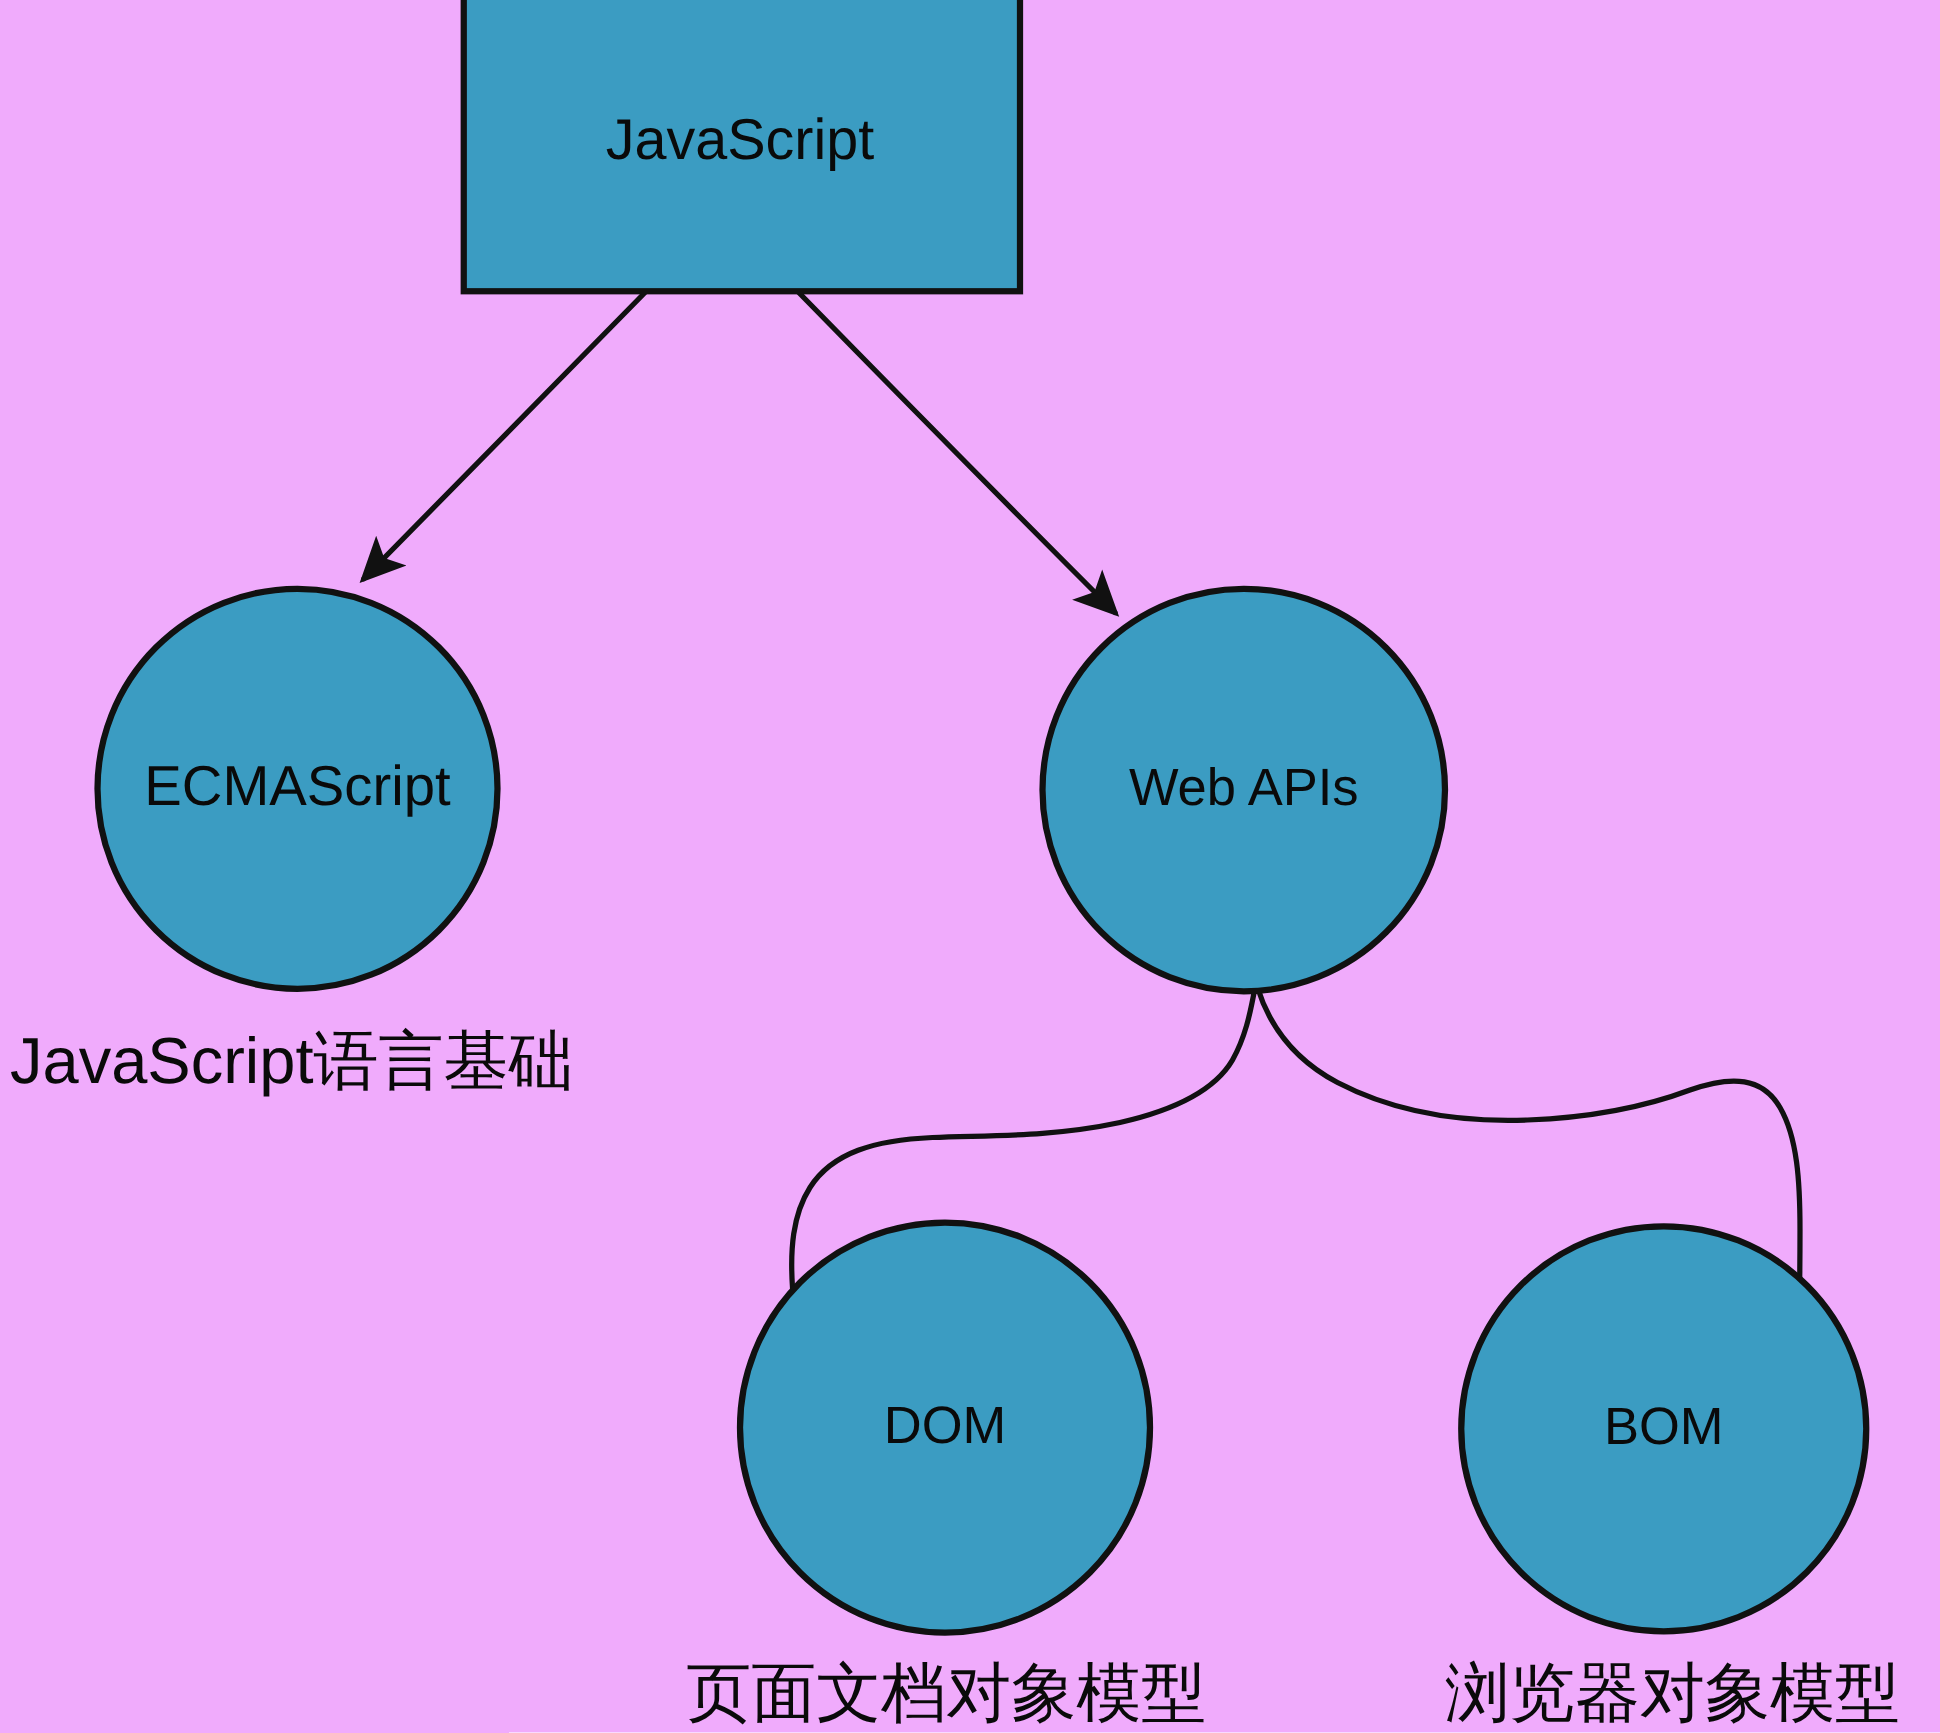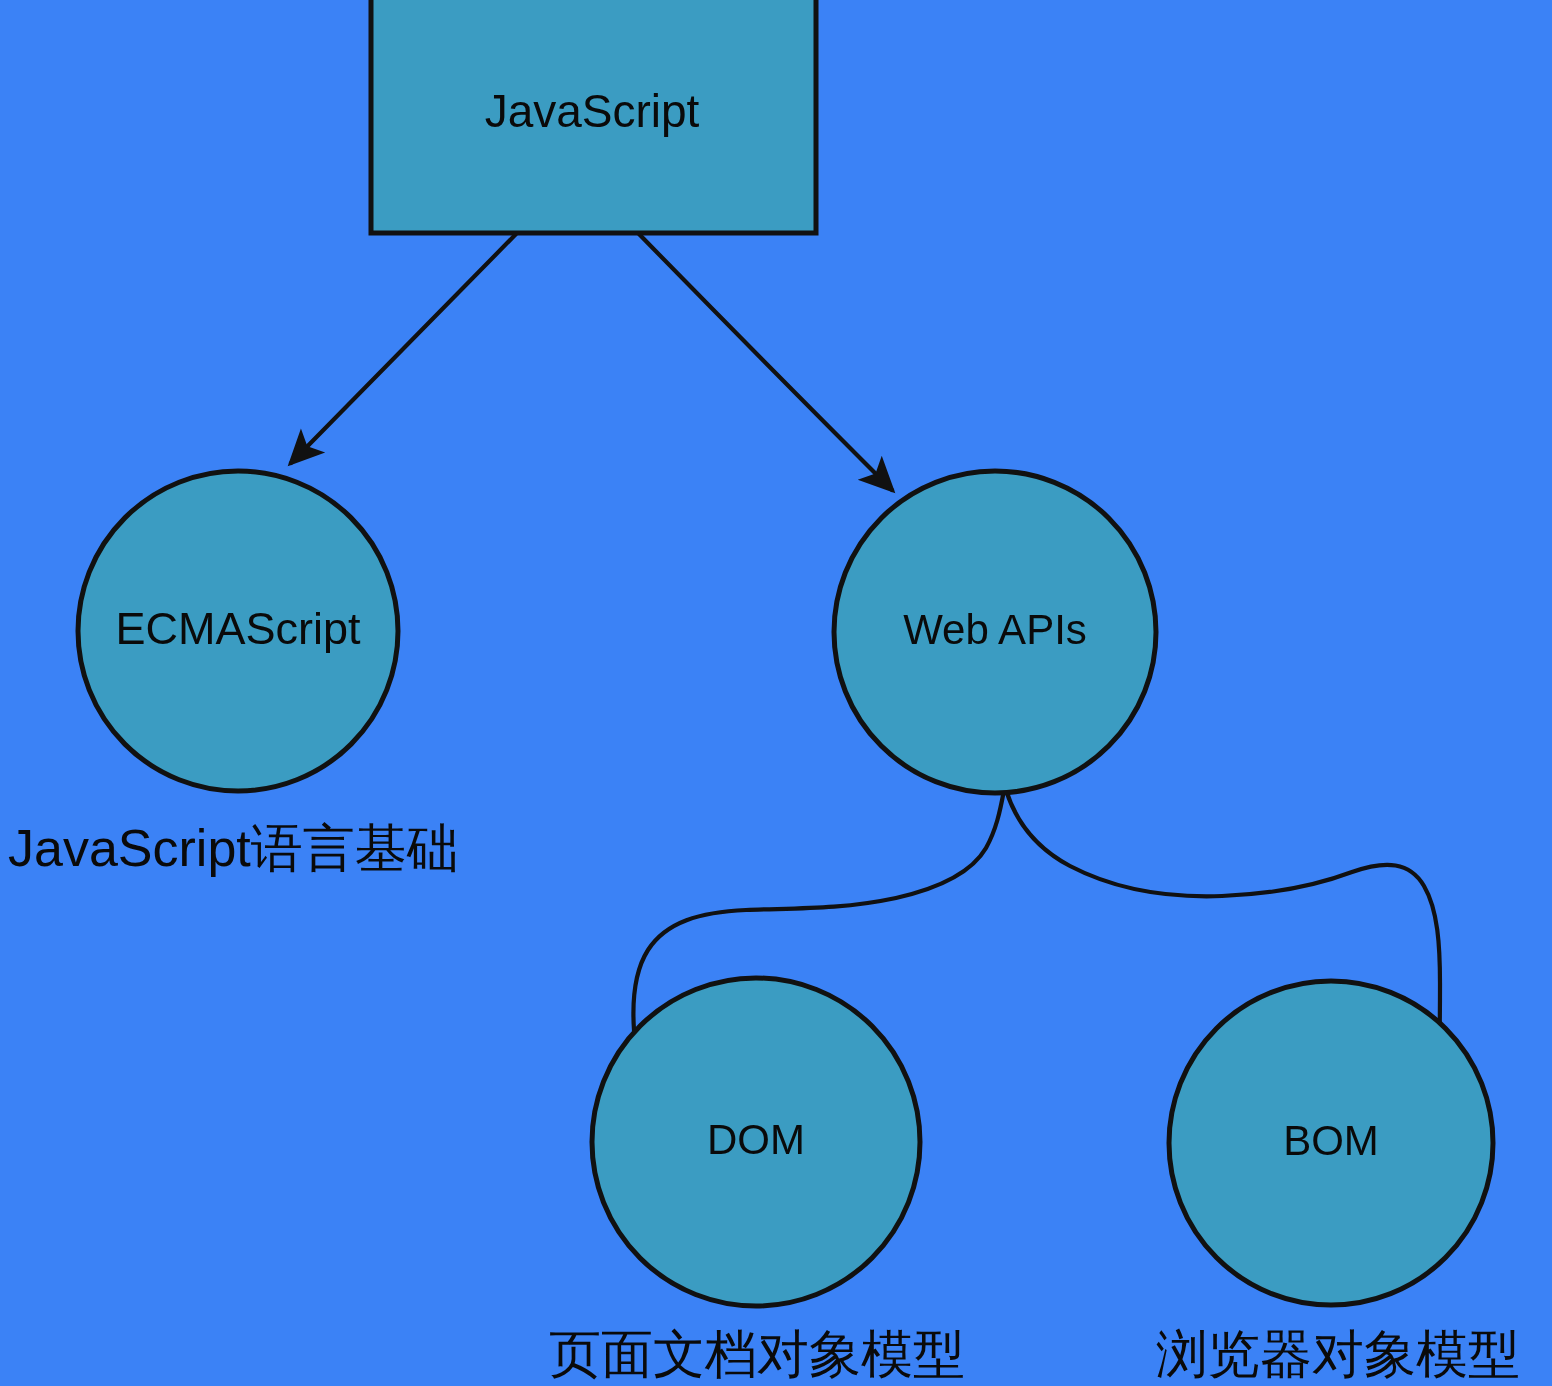--- a/index.html
+++ b/index.html
@@ -11,21 +11,21 @@
   body {
     width: 1552px;
     height: 1386px;
     overflow: hidden;
     font-family: "Liberation Sans", "DejaVu Sans", sans-serif;
   }
   #diagram-canvas {
     position: relative;
     width: 1552px;
     height: 1386px;
-    background: #3b82f6;
+    background: #f0abfc;
   }
   #diagram-svg {
     position: absolute;
     top: 0;
     left: 0;
     width: 1552px;
     height: 1386px;
   }
   .node-label {
     font-family: "Liberation Sans", "DejaVu Sans", sans-serif;

